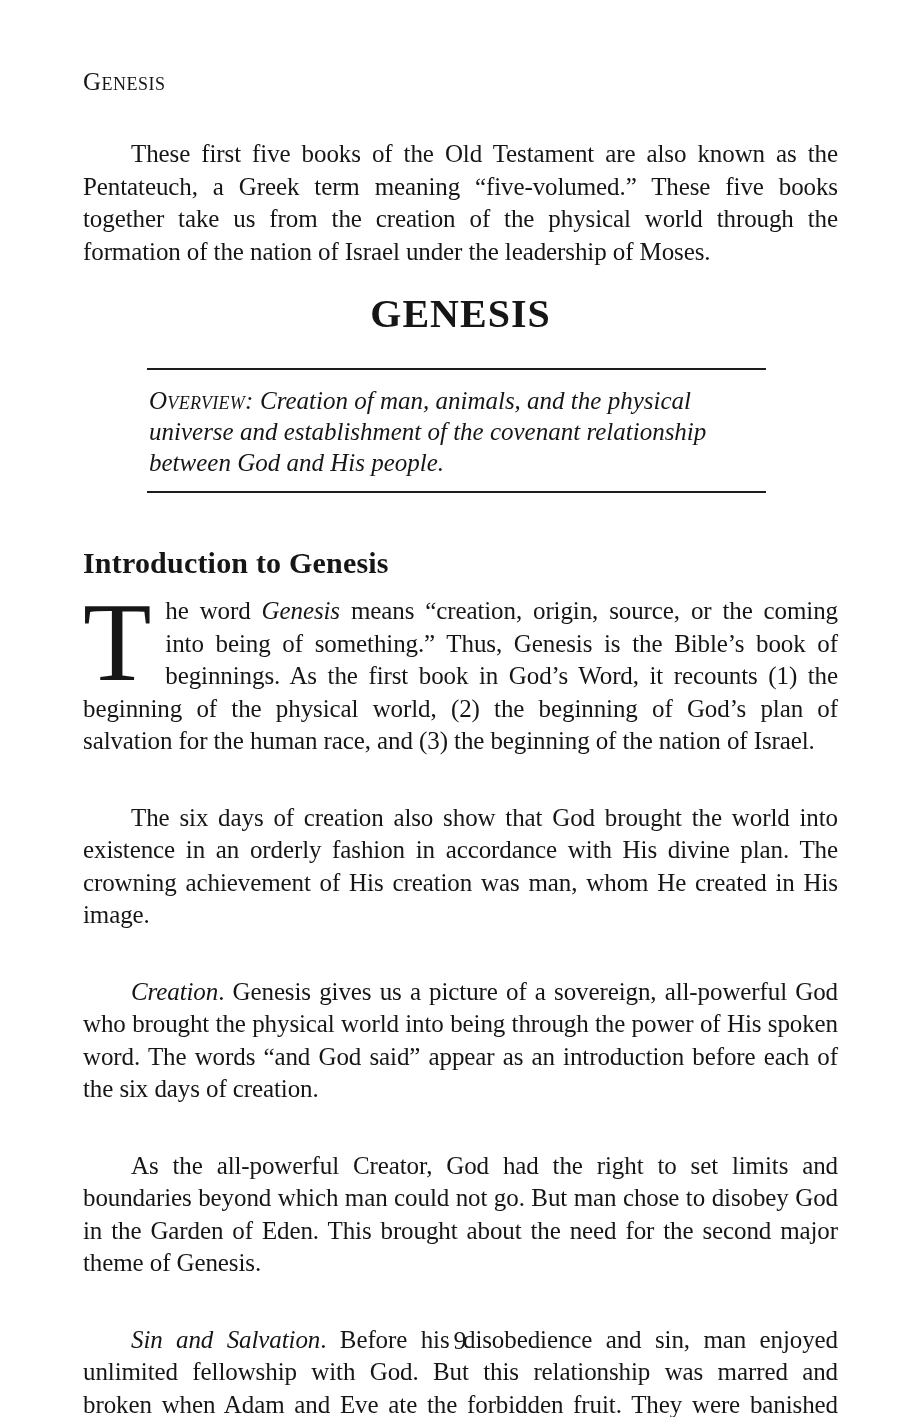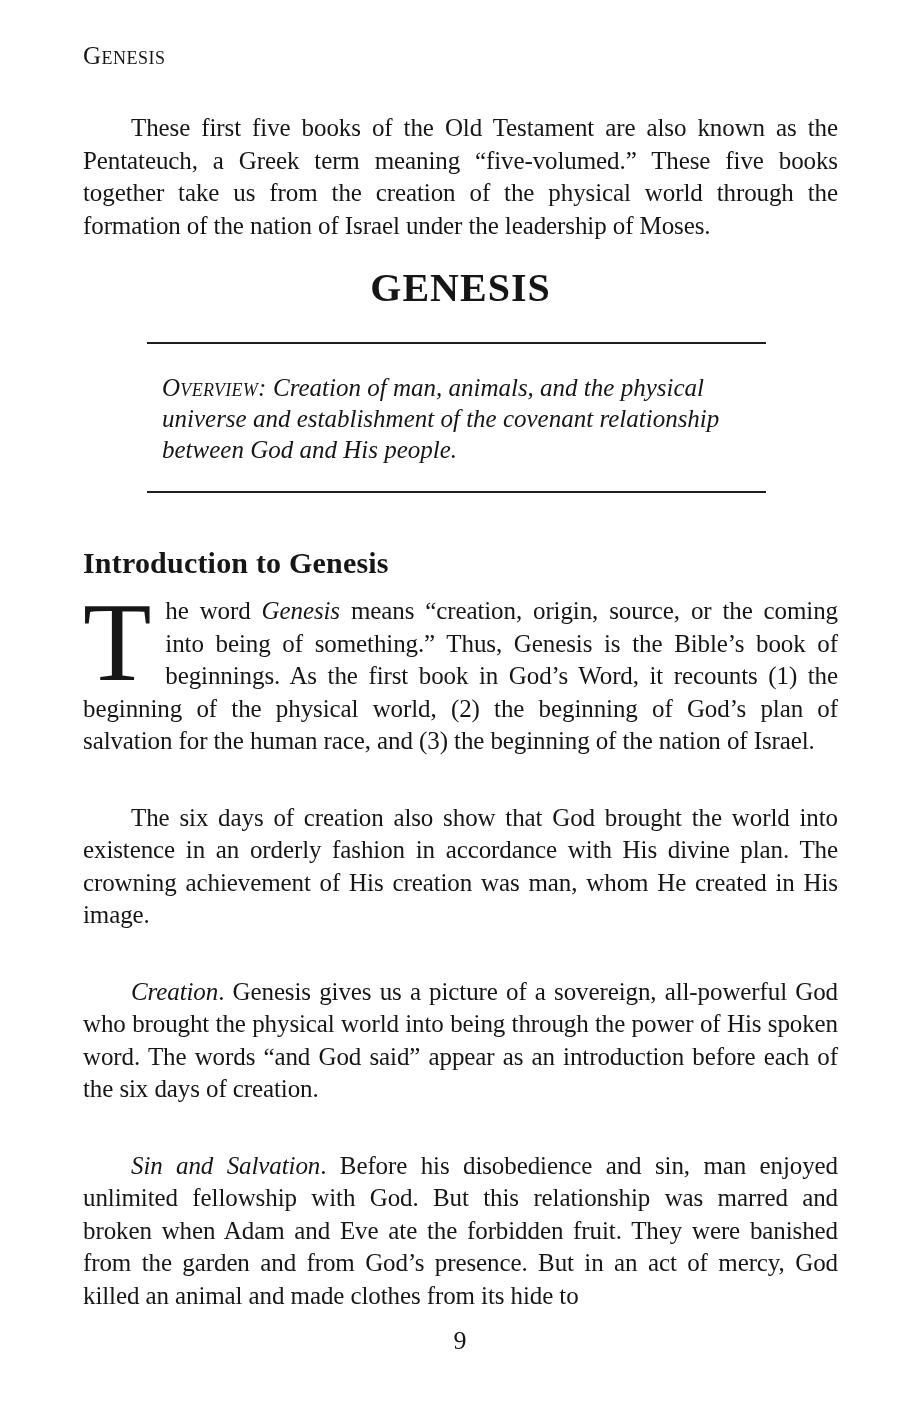--- a/index.html
+++ b/index.html
@@ -6,21 +6,21 @@
   body {
     width: 920px; height: 1417px;
     background: #ffffff;
     font-family: "Liberation Serif", "DejaVu Serif", serif;
     color: #161616;
   }
   .page {
     position: relative;
     box-sizing: border-box;
     width: 920px; height: 1417px;
-    padding: 44px 82px 0 83px;
+    padding: 70px 82px 0 83px;
     overflow: hidden;
     background: #ffffff;
     border-radius: 18px;
   }
   .running-head {
     font-variant: small-caps;
     font-size: 25px;
     letter-spacing: 0.5px;
     line-height: 24px;
   }
@@ -41,21 +41,21 @@
     font-weight: bold;
     letter-spacing: 1px;
   }
   .overview {
     margin: 34px 72px 0 64px;
     border-top: 2px solid #1d1d1d;
     border-bottom: 2px solid #1d1d1d;
     padding: 15px 2px 13px 2px;
   }
   .overview-text {
-    margin: 13px;
+    margin: 0;
     font-style: italic;
     font-size: 25px;
     line-height: 31px;
     text-align: left;
   }
   .section-heading {
     margin: 52px 0 0 0;
     font-size: 30px;
     line-height: 36px;
     font-weight: bold;
@@ -99,18 +99,19 @@
   </div>
 
   <h2 class="section-heading">Introduction to Genesis</h2>
 
   <p class="para dropcap-para"><span class="dropcap">T</span><span><span class="normal">he word </span><span class="italic">Genesis</span><span class="normal"> means “creation, origin, source, or the coming into being of something.” Thus, Genesis is the Bible’s book of beginnings. As the first book in God’s Word, it recounts (1) the beginning of the physical world, (2) the beginning of God’s plan of salvation for the human race, and (3) the beginning of the nation of Israel.</span></span></p>
 
   <p class="para indent"><span class="normal">The six days of creation also show that God brought the world into existence in an orderly fashion in accordance with His divine plan. The crowning achievement of His creation was man, whom He created in His image.</span></p>
 
   <p class="para indent"><span class="italic">Creation</span><span class="normal">. Genesis gives us a picture of a sovereign, all-powerful God who brought the physical world into being through the power of His spoken word. The words “and God said” appear as an introduction before each of the six days of creation.</span></p>
 
+  <p class="para indent"><span class="normal">As the all-powerful Creator, God had the right to set limits and boundaries beyond which man could not go. But man chose to disobey God in the Garden of Eden. This brought about the need for the second major theme of Genesis.</span></p>
 
   <p class="para indent"><span class="italic">Sin and Salvation</span><span class="normal">. Before his disobedience and sin, man enjoyed unlimited fellowship with God. But this relationship was marred and broken when Adam and Eve ate the forbidden fruit. They were banished from the garden and from God’s presence. But in an act of mercy, God killed an animal and made clothes from its hide to</span></p>
 
   <div class="page-number">9</div>
 
 </div>
 
 </body></html>

